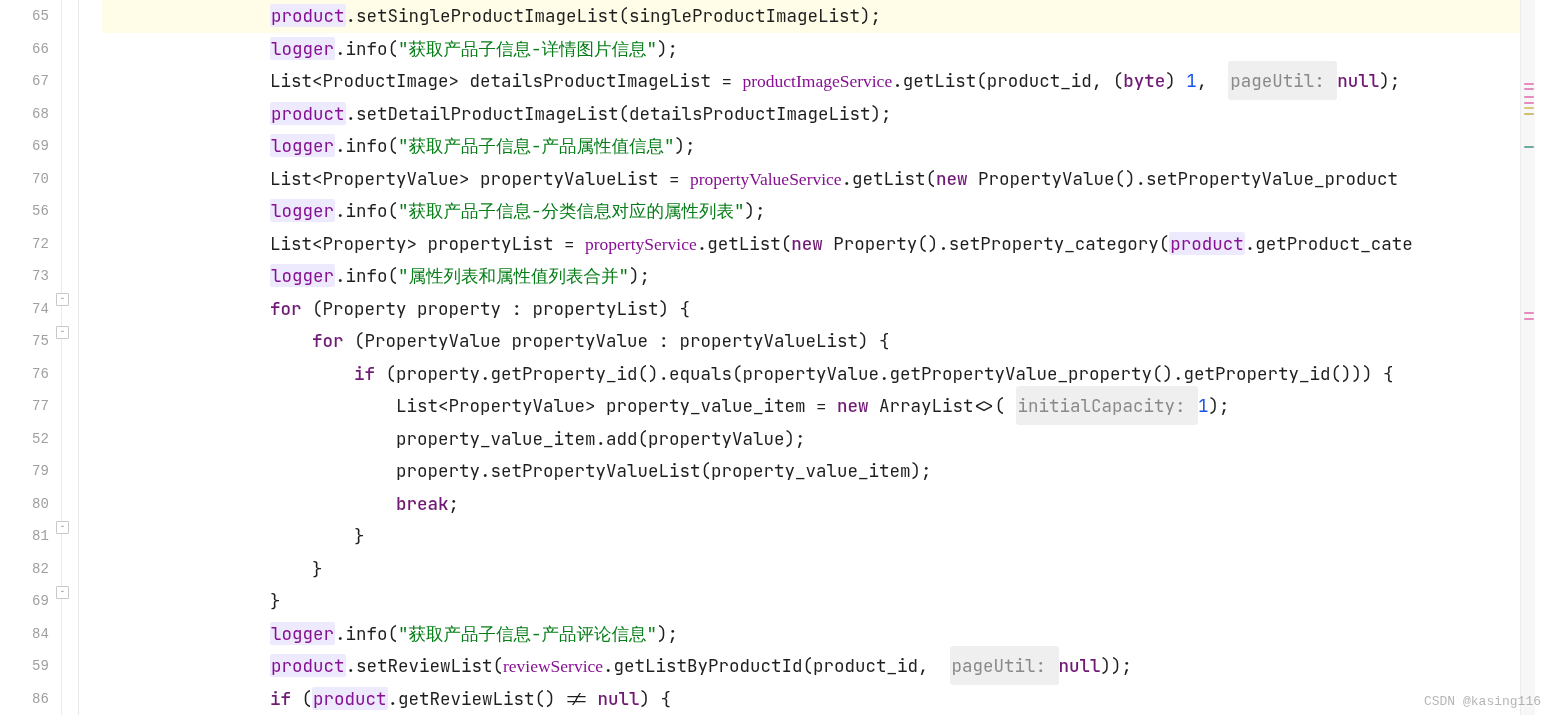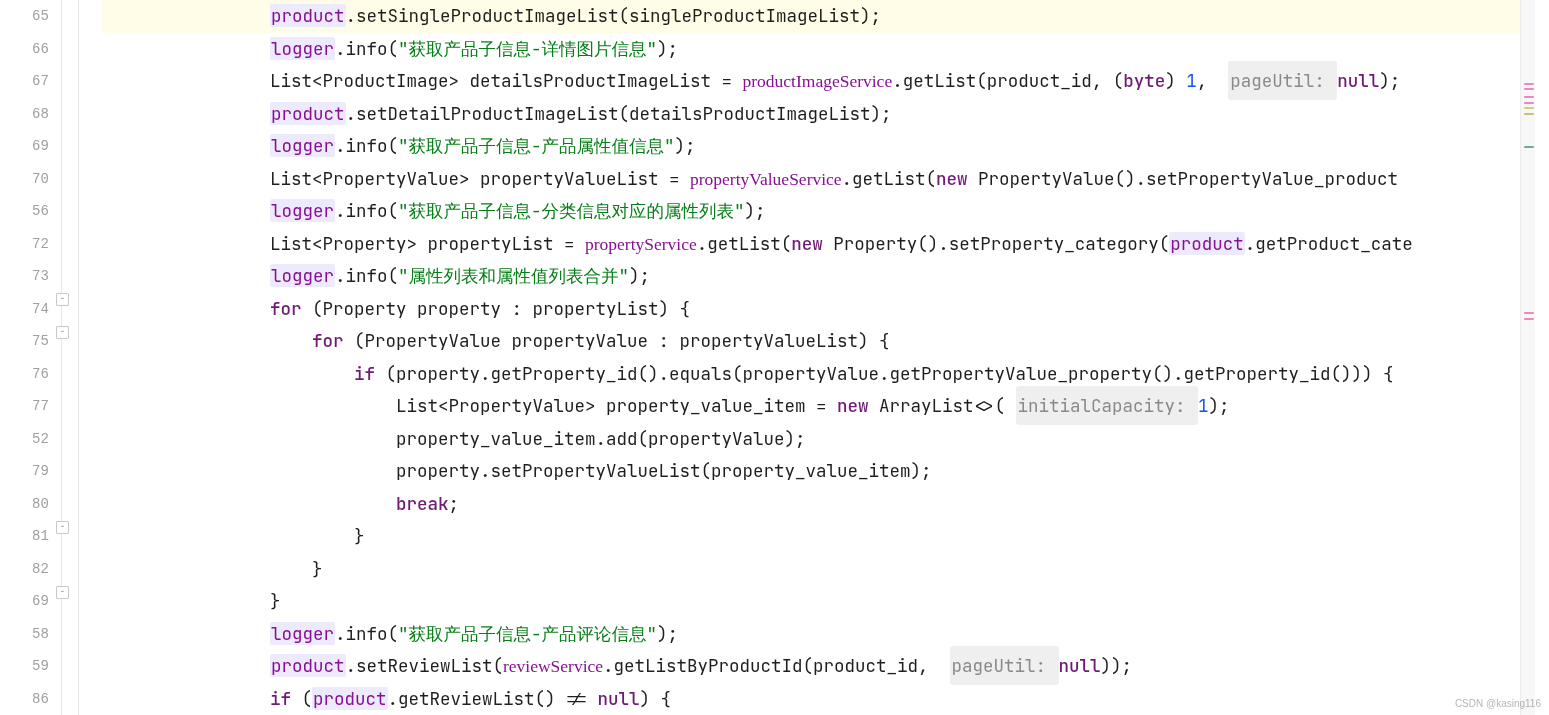--- a/index.html
+++ b/index.html
@@ -111,22 +111,22 @@
   }
   .mm-pink  { background: #e78bbf; }
   .mm-yellow{ background: #d9c97a; }
   .mm-yellow2{ background: #cbbf72; }
   .mm-teal  { background: #6fa8a0; }
   .watermark {
     position: absolute;
     right: 8px;
     bottom: 6px;
     color: rgba(120,120,120,0.55);
-    font-family: Liberation Sans, sans-serif;
-    font-size: 10px;
+    font-family: Liberation Mono, monospace;
+    font-size: 13px;
     pointer-events: none;
   }
 </style>
 </head>
 <body>
 
 <div class="editor">
 
   <div class="gutter" id="gutter">
       <div class="ln">65</div>
@@ -141,21 +141,21 @@
       <div class="ln">74</div>
       <div class="ln">75</div>
       <div class="ln">76</div>
       <div class="ln">77</div>
       <div class="ln">52</div>
       <div class="ln">79</div>
       <div class="ln">80</div>
       <div class="ln">81</div>
       <div class="ln">82</div>
       <div class="ln">69</div>
-      <div class="ln">58</div>
+      <div class="ln">84</div>
       <div class="ln">59</div>
       <div class="ln">86</div>
     </div>
 
   <div class="fold-col">
     <div class="fold-line"></div>
     <div id="fold-markers">
         <div class="fold-mark" style="top: 293px;">−</div>
         <div class="fold-mark" style="top: 326px;">−</div>
         <div class="fold-mark" style="top: 521px;">−</div>

